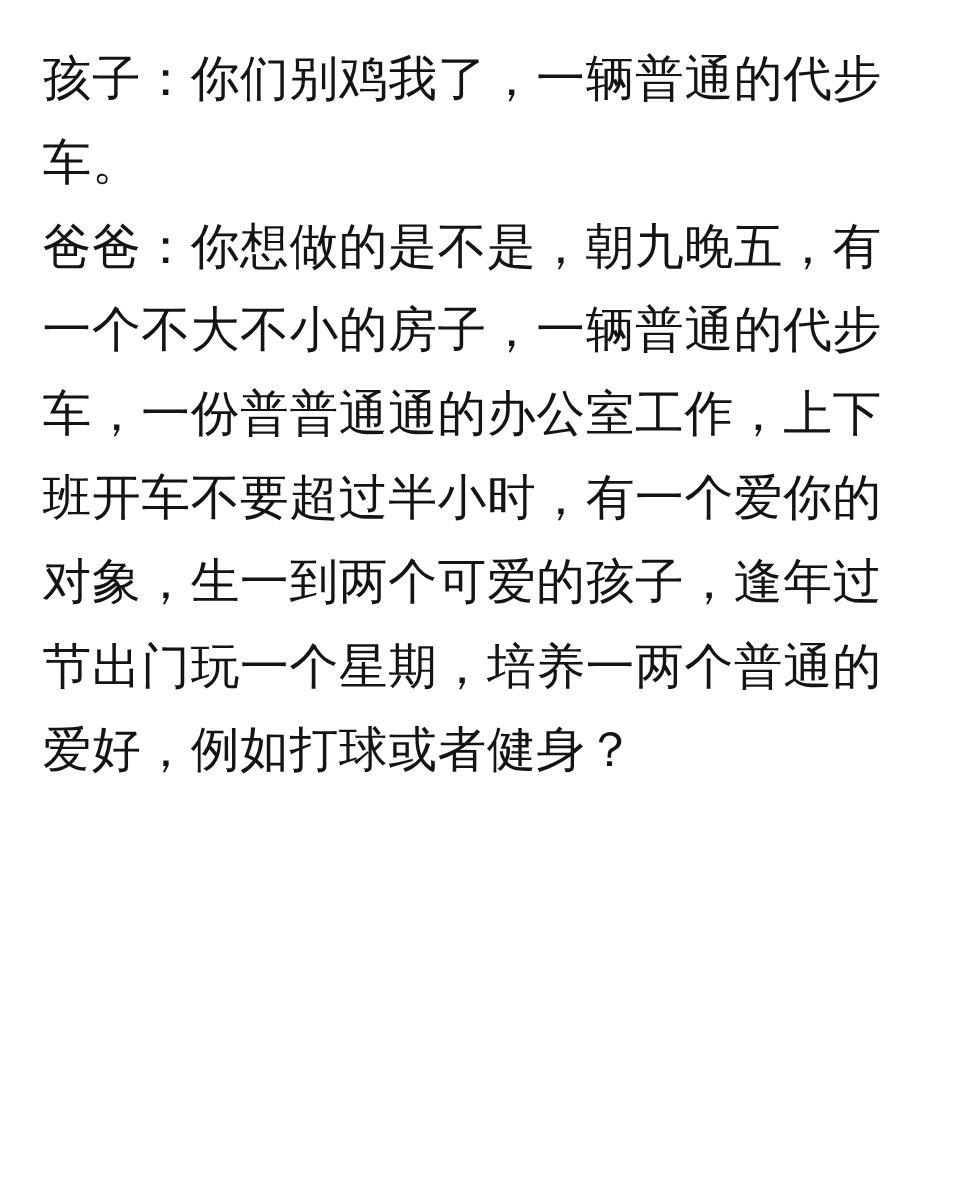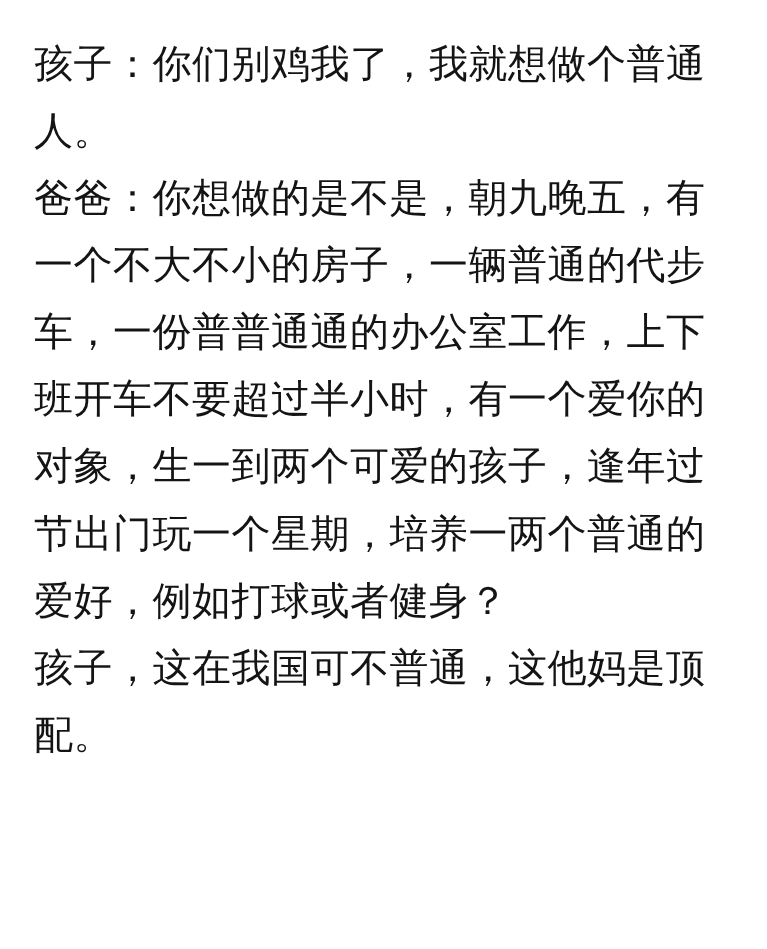--- a/index.html
+++ b/index.html
@@ -33,17 +33,16 @@
     padding: 0;
     text-indent: 0;
     word-break: break-all;
   }
 </style>
 </head>
 <body>
 
 <div class="page">
   <div class="text-block">
-    <p class="para">孩子：你们别鸡我了，我就想做个普通人。</p>
+    <p class="para">孩子：你们别鸡我了，一辆普通的代步车。</p>
     <p class="para">爸爸：你想做的是不是，朝九晚五，有一个不大不小的房子，一辆普通的代步车，一份普普通通的办公室工作，上下班开车不要超过半小时，有一个爱你的对象，生一到两个可爱的孩子，逢年过节出门玩一个星期，培养一两个普通的爱好，例如打球或者健身？</p>
-    <p class="para">孩子，这在我国可不普通，这他妈是顶配。</p>
   </div>
 </div>
 
 </body></html>

